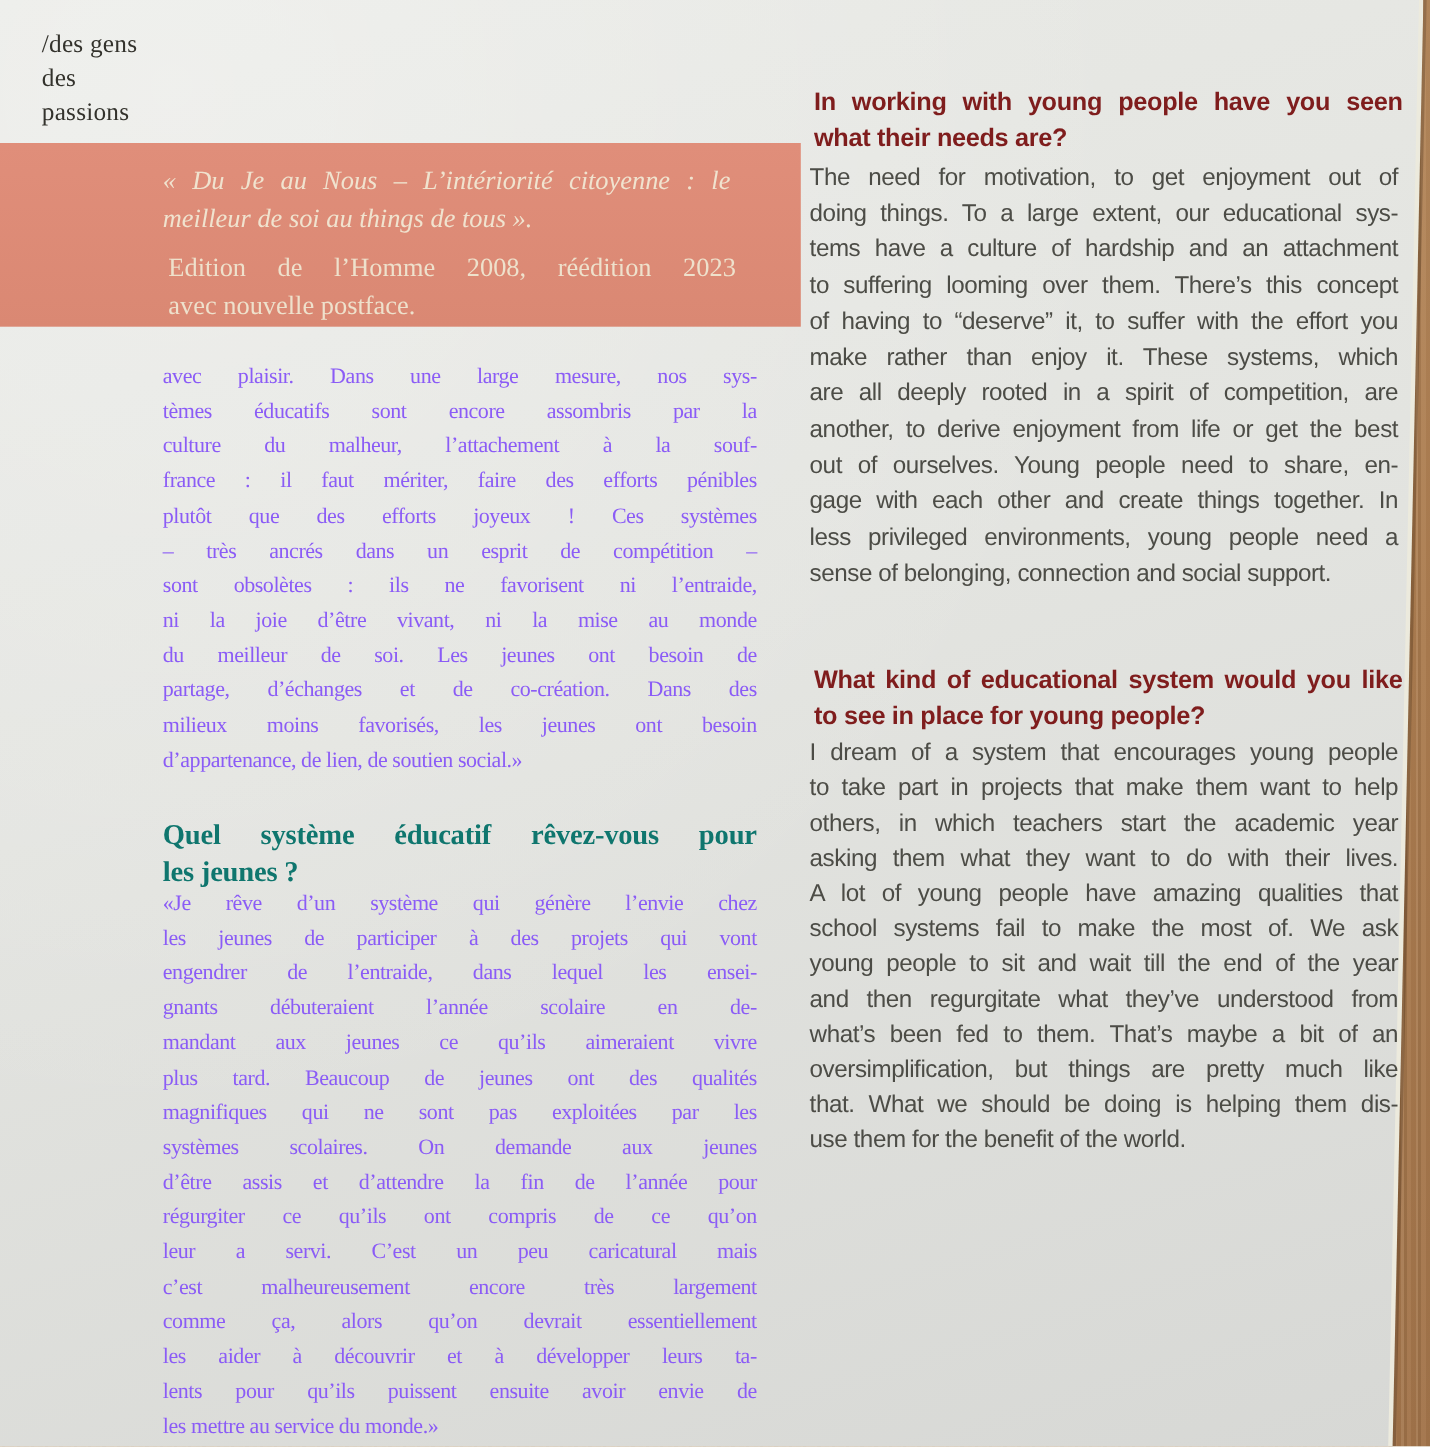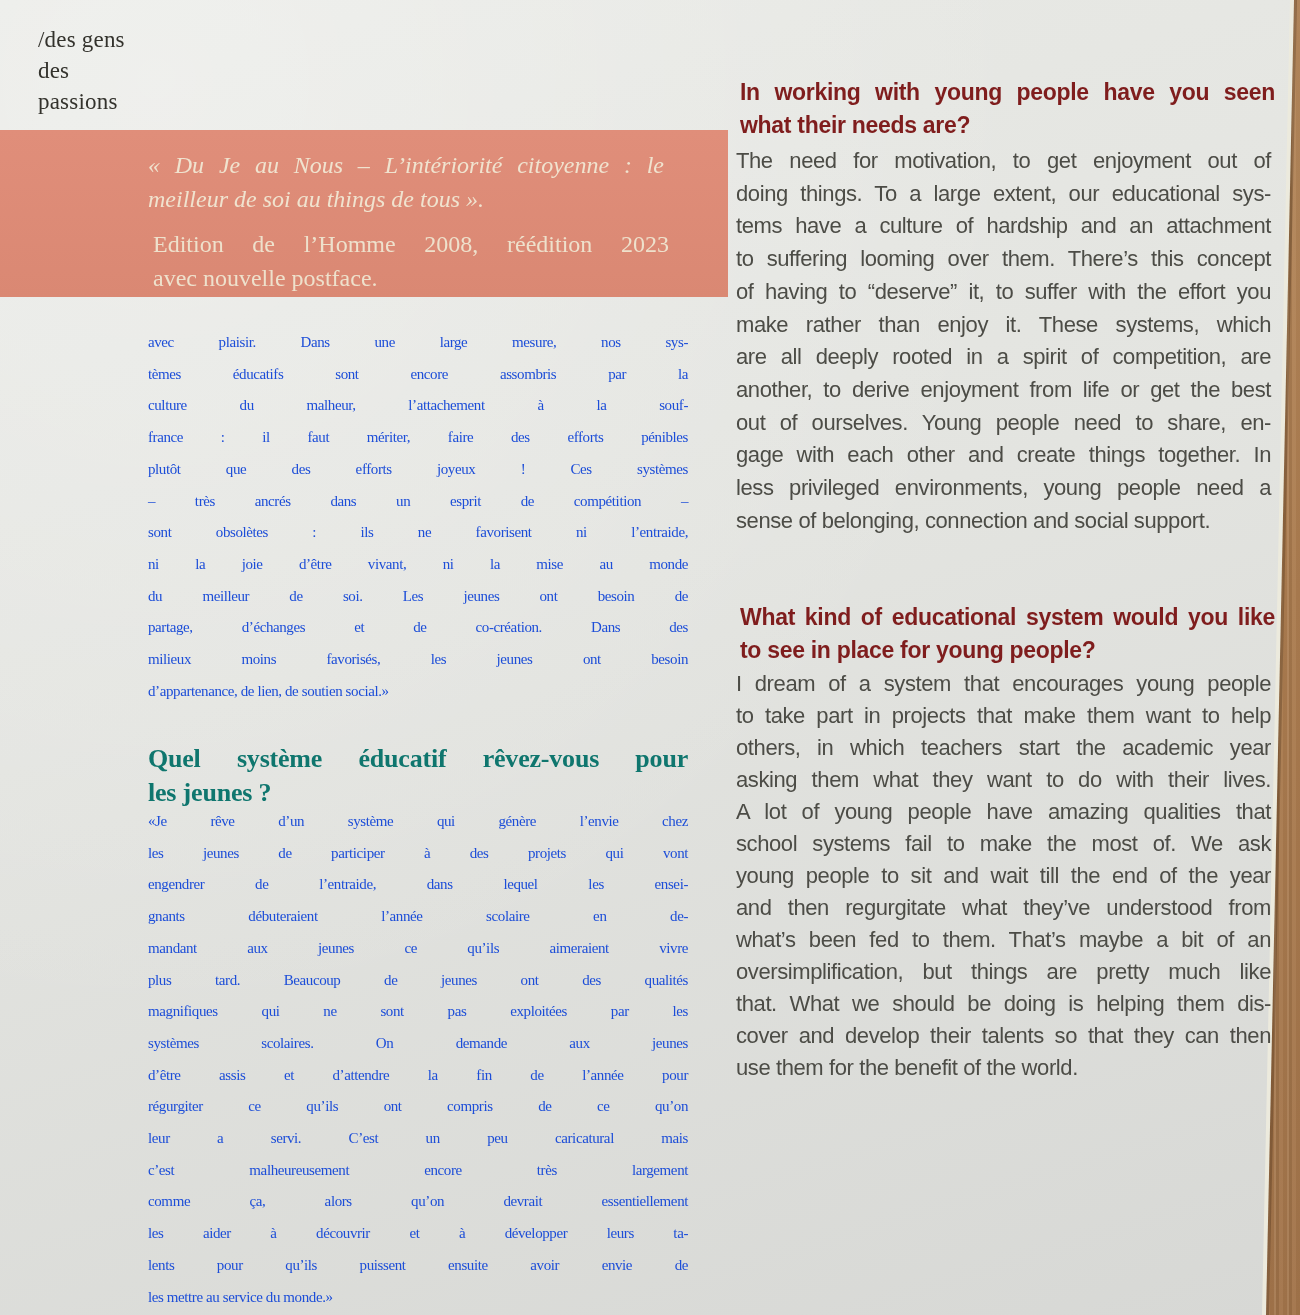--- a/index.html
+++ b/index.html
@@ -55,21 +55,21 @@
     position:absolute;left:148px;top:19px;width:516px;
     font-style:italic;font-size:24px;line-height:33.5px;color:#f0e3cf;
   }
   .citation-edition{
     position:absolute;left:153px;top:86px;width:516px;
     font-size:24px;line-height:33.5px;color:#eee1cc;margin-top:12px;
   }
   
   .fr-body{
     width:540px;left:148px;
-    font-size:15px;line-height:31.7px;letter-spacing:-0.4px;color:#1d4ed8;
+    font-size:20px;line-height:31.7px;letter-spacing:-0.4px;color:#8b5cf6;
   }
   .fr-p1{top:327px;}
   .fr-heading{
     left:148px;top:742px;width:540px;
     font-weight:bold;font-size:26px;line-height:34px;letter-spacing:-0.2px;color:#0f766e;
   }
   .fr-p2{top:806px;}
   
   .en{font-family:"Liberation Sans","DejaVu Sans",sans-serif;}
   .en-heading{
@@ -179,15 +179,14 @@
     <div class="tline">to take part in projects that make them want to help</div>
     <div class="tline">others, in which teachers start the academic year</div>
     <div class="tline">asking them what they want to do with their lives.</div>
     <div class="tline">A lot of young people have amazing qualities that</div>
     <div class="tline">school systems fail to make the most of. We ask</div>
     <div class="tline">young people to sit and wait till the end of the year</div>
     <div class="tline">and then regurgitate what they’ve understood from</div>
     <div class="tline">what’s been fed to them. That’s maybe a bit of an</div>
     <div class="tline">oversimplification, but things are pretty much like</div>
     <div class="tline">that. What we should be doing is helping them dis-</div>
-    <div class="tline">cover and develop their talents so that they can then</div>
     <div class="tline">use them for the benefit of the world.</div>
   </div>
 
 </body></html>

